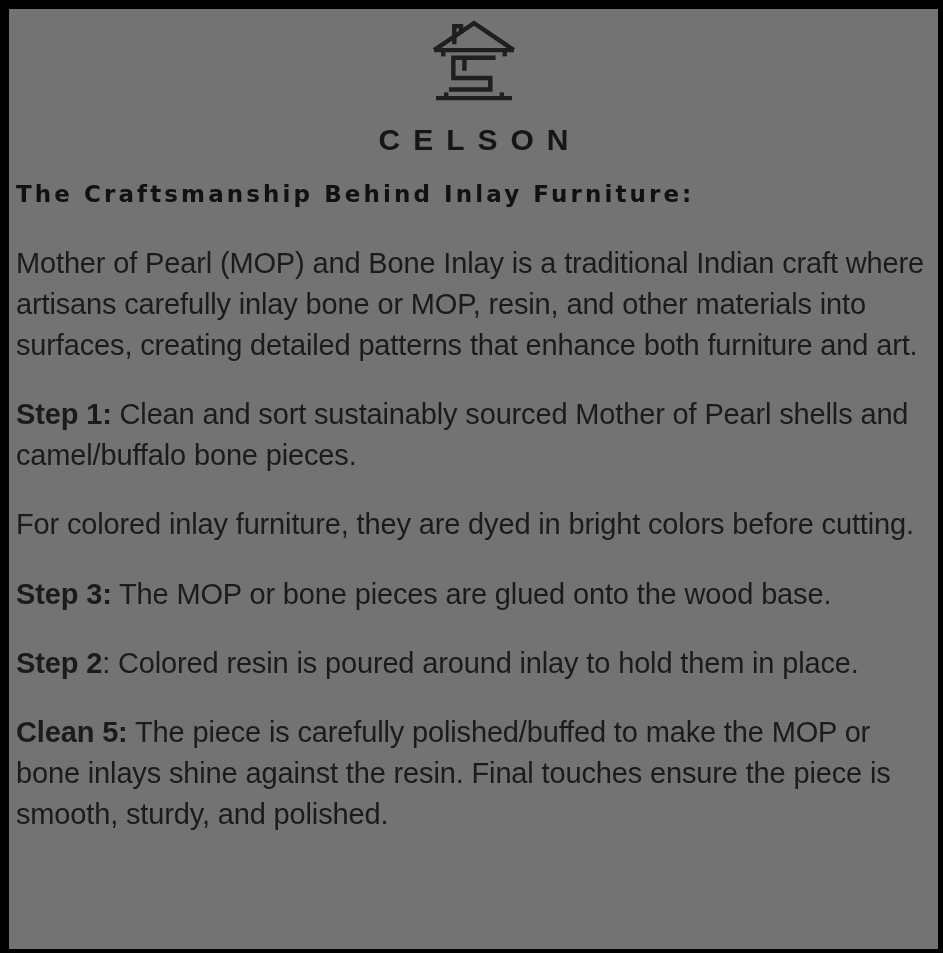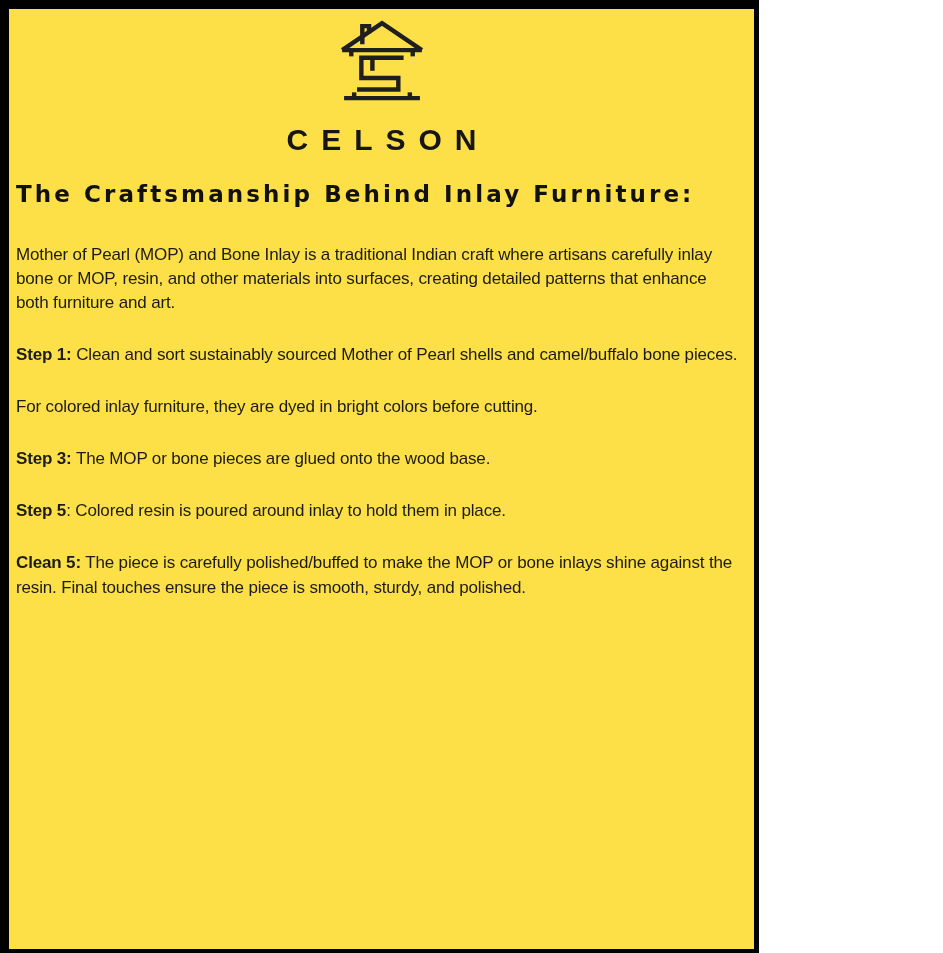--- a/index.html
+++ b/index.html
@@ -4,23 +4,23 @@
 <title>Celson — Craftsmanship Behind Inlay Furniture</title>
 <style>
   html, body {
     margin: 0;
     padding: 0;
     background: #ffffff;
   }
 
   #page {
     position: relative;
-    width: 759px;
+    width: 943px;
     height: 953px;
-    background: #fde047;
+    background: #737373;
     box-sizing: border-box;
     border-top: 9px solid #000000;
     border-left: 9px solid #000000;
     border-right: 5px solid #000000;
     border-bottom: 4px solid #000000;
     overflow: hidden;
     font-family: "Liberation Sans", sans-serif;
     color: #1a1a1a;
   }
 
@@ -62,21 +62,21 @@
     font-weight: bold;
     letter-spacing: 3.1px;
     color: #111111;
     line-height: 1.2;
     margin: 16px 0 34px 0;
     white-space: nowrap;
   }
 
   .para {
     font-family: "Liberation Sans", sans-serif;
-    font-size: 17px;
+    font-size: 29px;
     font-weight: normal;
     line-height: 1.42;
     color: #1b1b1b;
     margin: 0 0 28px 0;
     letter-spacing: -0.15px;
   }
 
   .para:last-child {
     margin-bottom: 0;
   }
@@ -134,21 +134,21 @@
     </p>
 
     <p class="para">For colored inlay furniture, they are dyed in bright colors before cutting.</p>
 
 
     <p class="para">
       <span class="lead">Step 3:</span><span class="lead-sep"></span><span> The MOP or bone pieces are glued onto the wood base.</span>
     </p>
 
     <p class="para">
-      <span class="lead">Step 5</span><span class="lead-sep">:</span><span> Colored resin is poured around inlay to hold them in place.</span>
+      <span class="lead">Step 2</span><span class="lead-sep">:</span><span> Colored resin is poured around inlay to hold them in place.</span>
     </p>
 
     <p class="para">
       <span class="lead">Clean 5:</span><span class="lead-sep"></span><span> The piece is carefully polished/buffed to make the MOP or bone inlays shine against the resin. Final touches ensure the piece is smooth, sturdy, and polished.</span>
     </p>
 
   </div>
 </div>
 
 </body></html>

